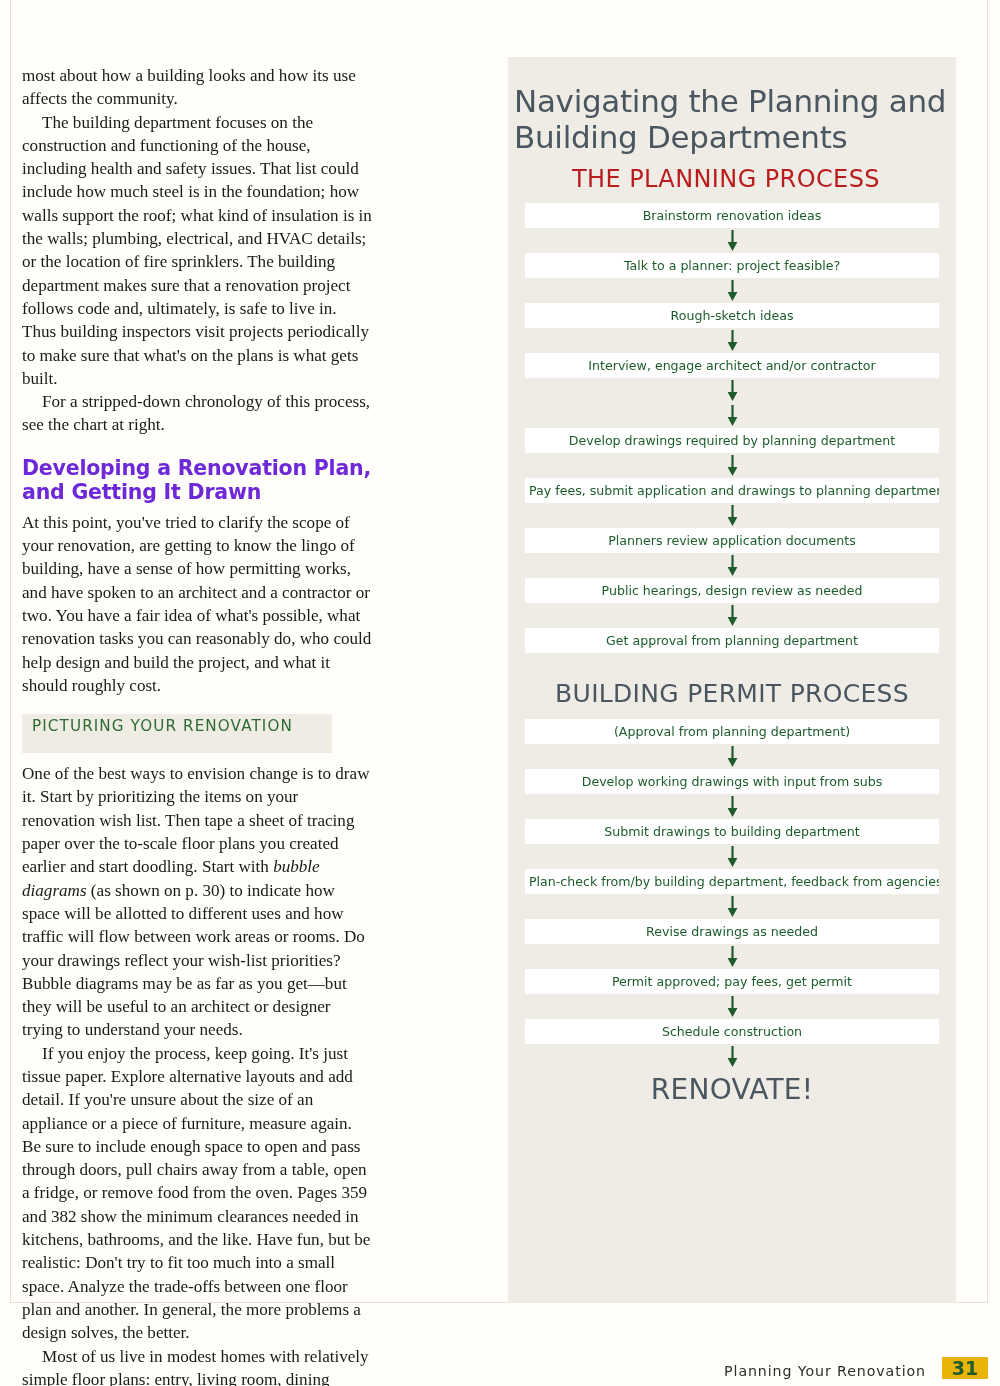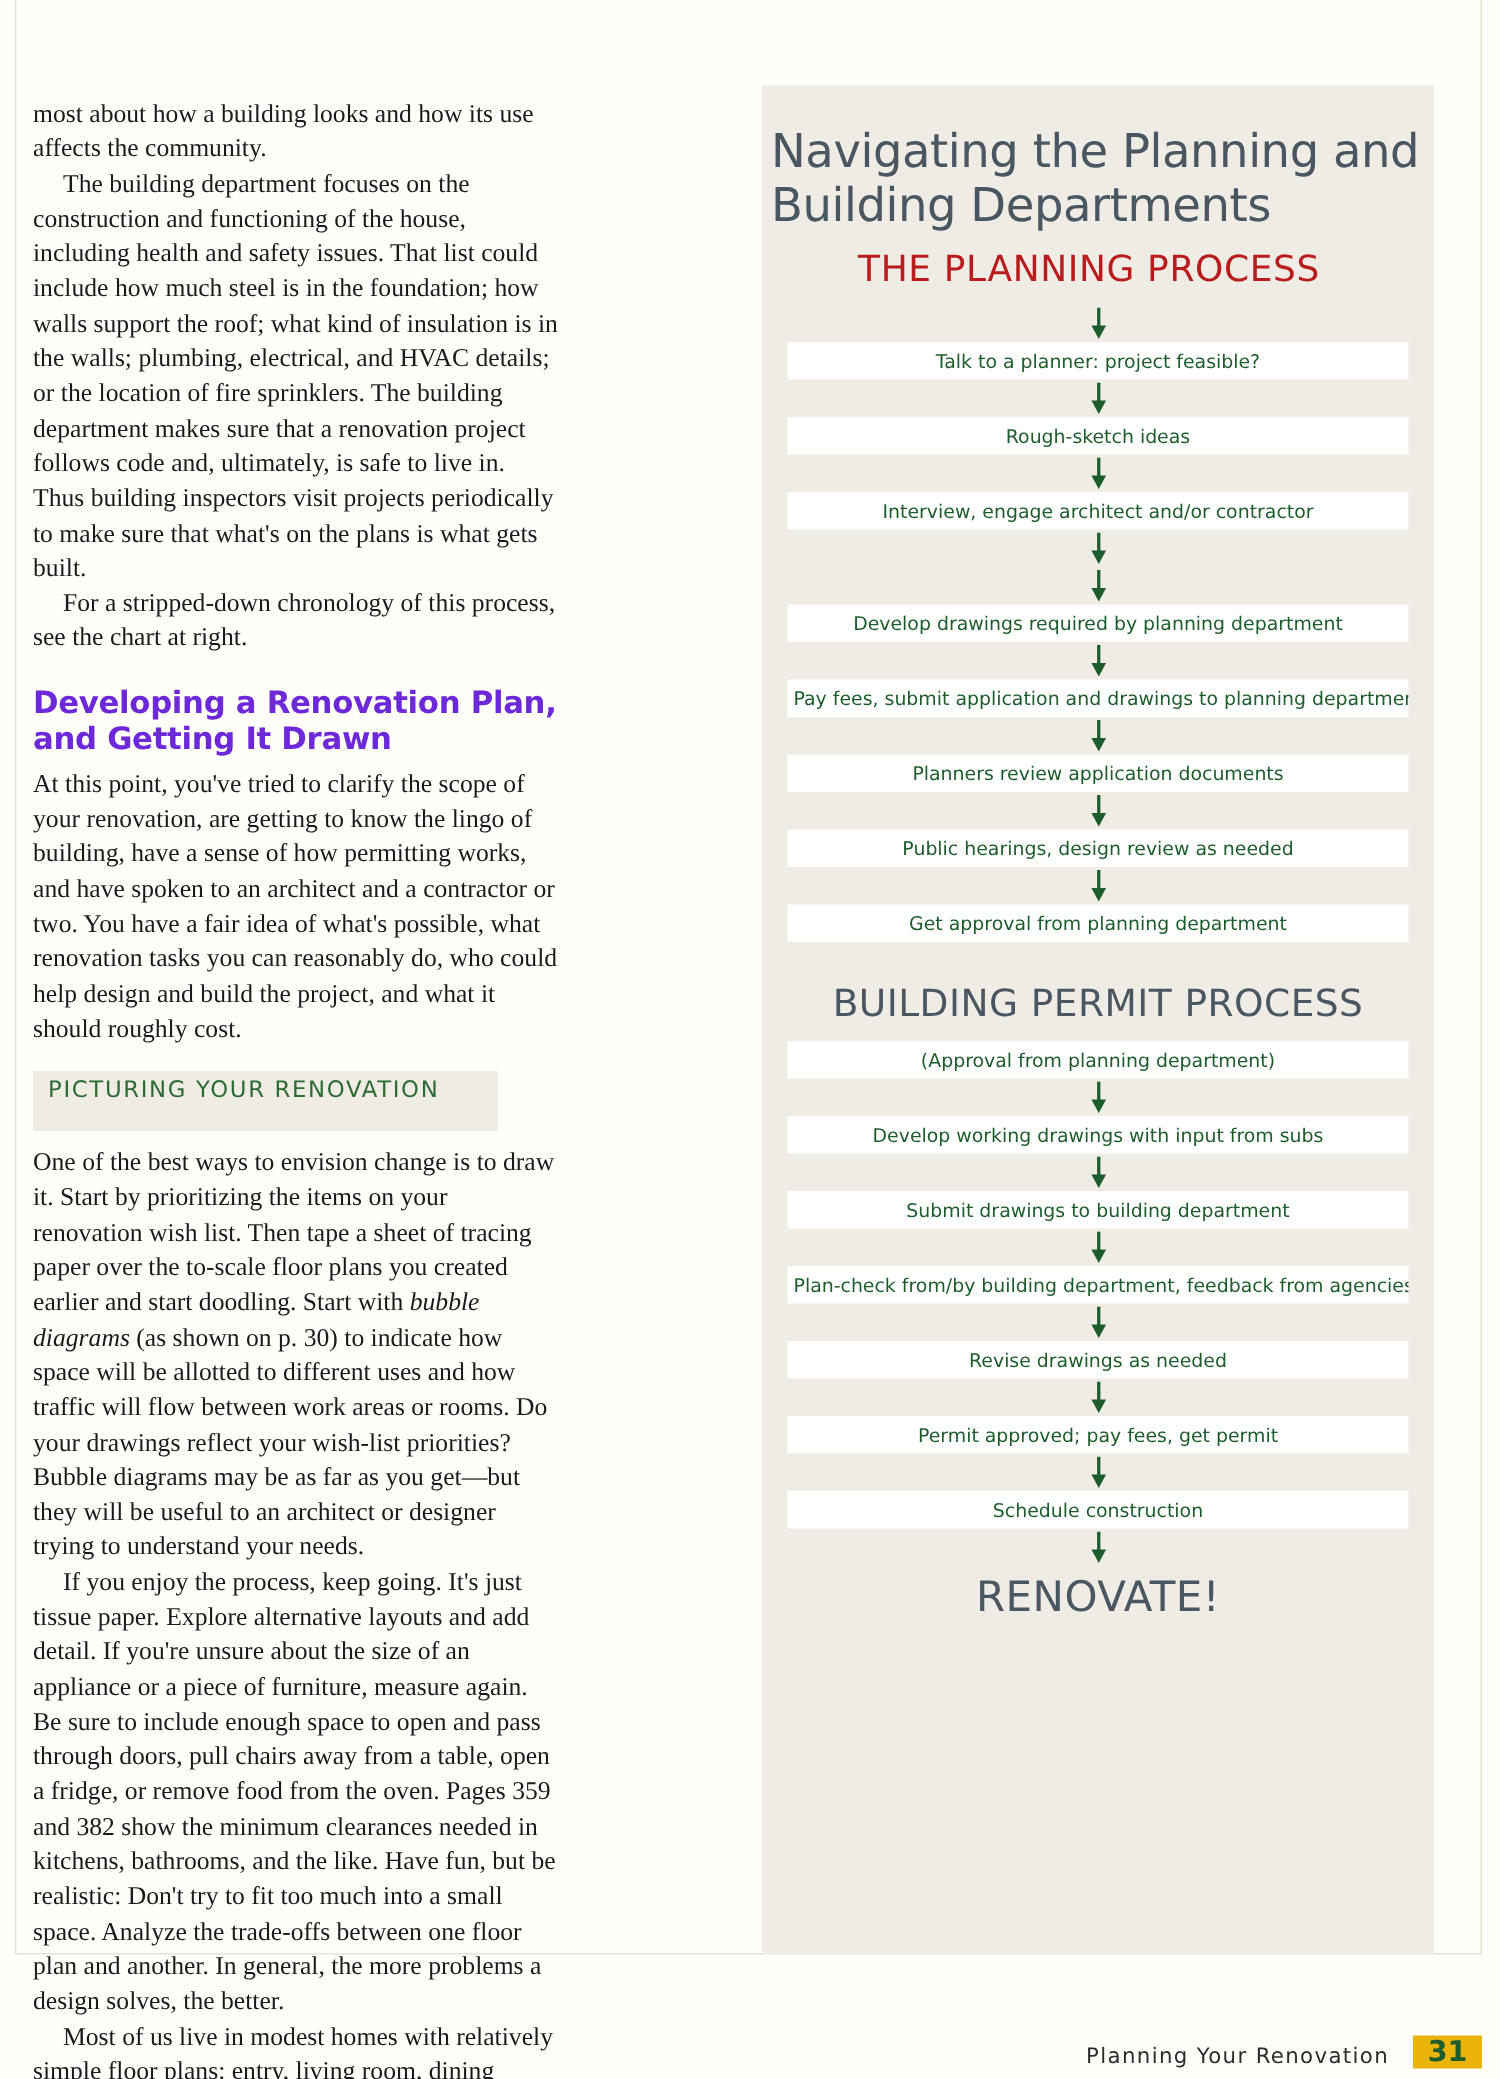--- a/index.html
+++ b/index.html
@@ -164,20 +164,21 @@
   <p class="body-p indent">If you enjoy the process, keep going. It's just tissue paper. Explore alternative layouts and add detail. If you're unsure about the size of an appliance or a piece of furniture, measure again. Be sure to include enough space to open and pass through doors, pull chairs away from a table, open a fridge, or remove food from the oven. Pages 359 and 382 show the minimum clearances needed in kitchens, bathrooms, and the like. Have fun, but be realistic: Don't try to fit too much into a small space. Analyze the trade-offs between one floor plan and another. In general, the more problems a design solves, the better.</p>
   <p class="body-p indent">Most of us live in modest homes with relatively simple floor plans: entry, living room, dining</p>
 </div>
 
 <div class="panel">
 
   <div class="panel-title">Navigating the Planning and Building Departments</div>
   <div class="panel-sub">THE PLANNING PROCESS</div>
 
   <div class="flow" id="planning-flow">
+      <div class="flow-box">Brainstorm renovation ideas</div>
       <div class="arrow">
         <svg width="13" height="22" viewBox="0 0 13 22">
           <line x1="6.5" y1="0" x2="6.5" y2="13" stroke="#1d5c2c" stroke-width="2.2"></line>
           <polygon points="6.5,21 1.6,12 11.4,12" fill="#1d5c2c"></polygon>
         </svg>
       </div>
       <div class="flow-box">Talk to a planner: project feasible?</div>
       <div class="arrow">
         <svg width="13" height="22" viewBox="0 0 13 22">
           <line x1="6.5" y1="0" x2="6.5" y2="13" stroke="#1d5c2c" stroke-width="2.2"></line>

